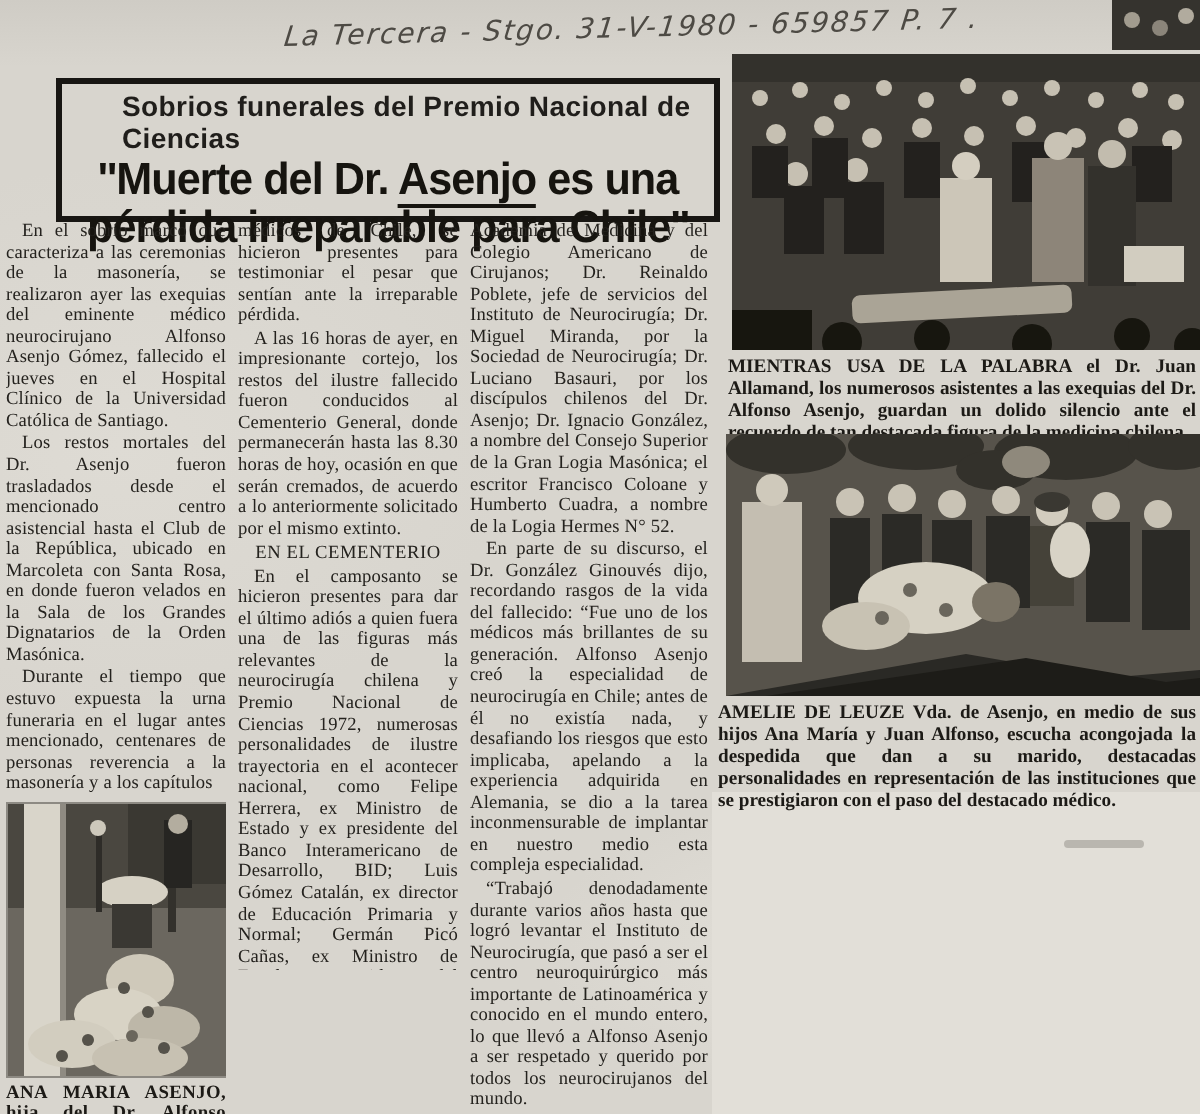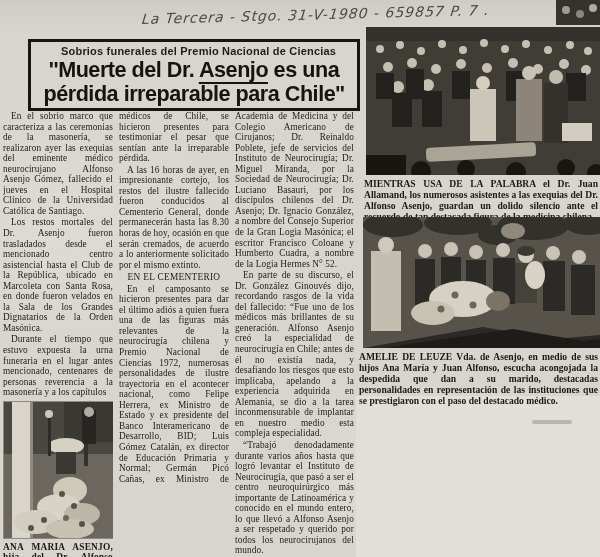--- a/index.html
+++ b/index.html
@@ -19,21 +19,21 @@
     font-size:14px; color:#4d4a44; transform:rotate(-1.5deg) skewX(-8deg);
     letter-spacing:1px; white-space:nowrap;
   }
   
   .headline-box{
     position:absolute; left:28px; top:39px; width:326px; height:64px;
     border:3px solid #181613; padding:2px 0 0 0;
   }
   .kicker{
     font-family:"Liberation Sans", sans-serif; font-weight:700;
-    font-size:11px; margin:1px 0 0 30px; letter-spacing:0.2px;
+    font-size:14px; margin:1px 0 0 30px; letter-spacing:0.2px;
   }
   .headline{
     font-family:"Liberation Sans", sans-serif; font-weight:700;
     font-size:22.5px; line-height:23px; text-align:center;
     transform:scaleX(0.96); transform-origin:center; margin-top:1px;
     letter-spacing:-0.5px; color:#16140f;
   }
   .headline .u{ border-bottom:2px solid #16140f; }
   
   .col{

